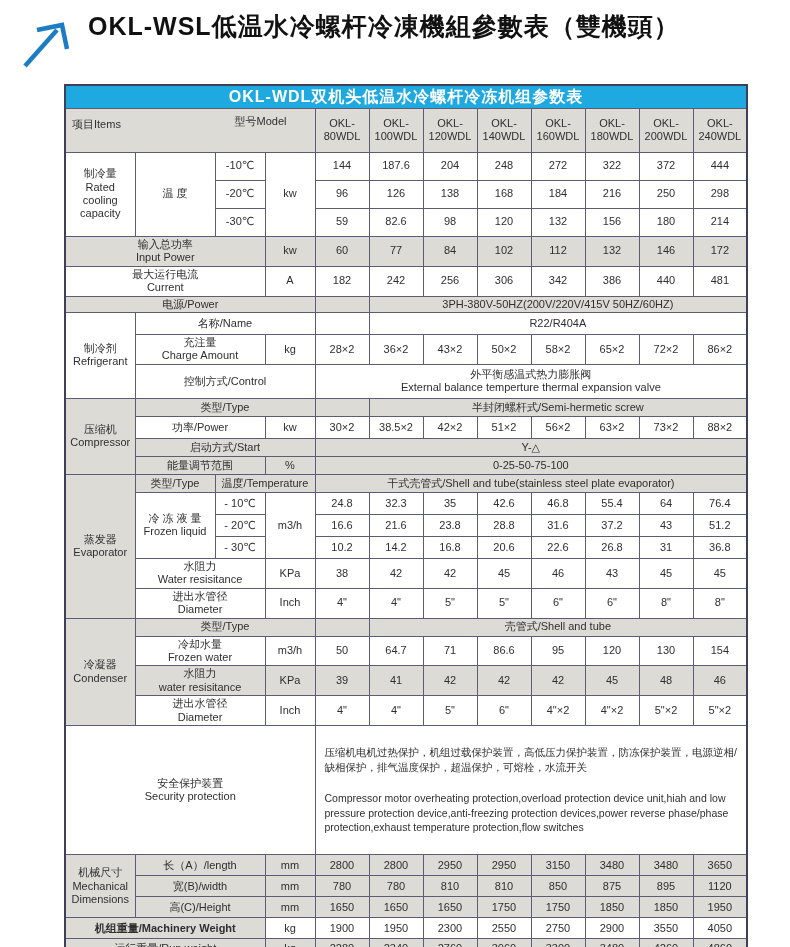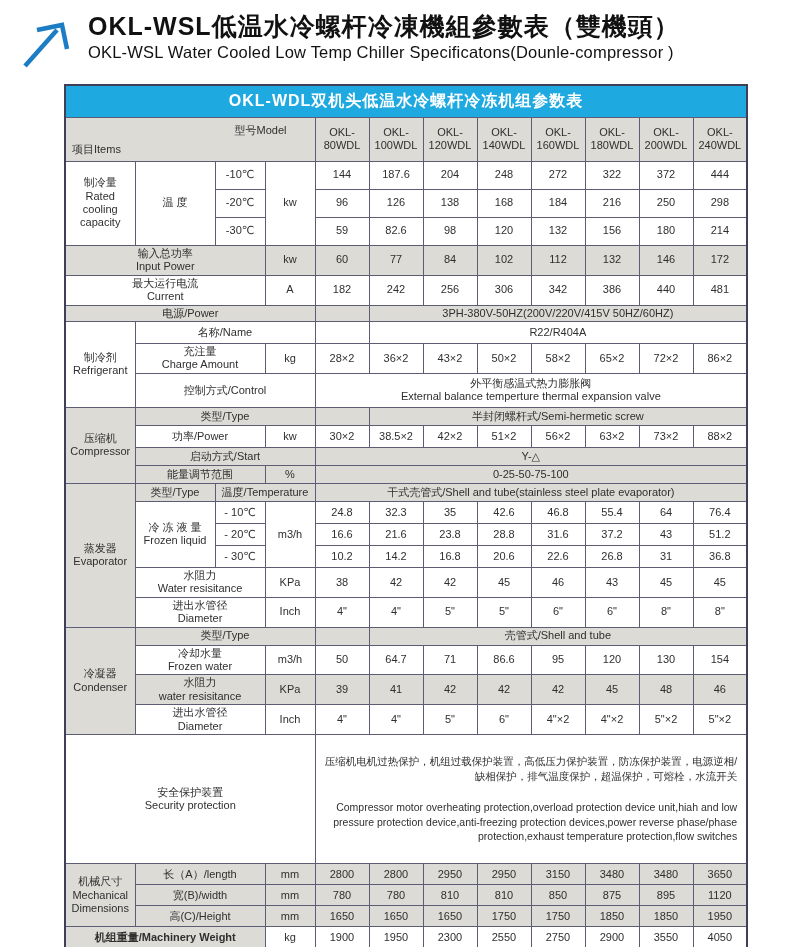--- a/index.html
+++ b/index.html
@@ -12,61 +12,60 @@
   .title-en{font-size:16.5px;color:#111;margin-top:2px;letter-spacing:0.2px;}
   table{border-collapse:collapse;table-layout:fixed;width:683px;margin-left:64px;border:2px solid #3f3f58;}
   td{border:1px solid #5c5c74;background:#ffffff;font-size:11px;line-height:1.22;text-align:center;
      vertical-align:middle;padding:1px 2px;white-space:pre-line;overflow:hidden;color:#2f2f2f;}
   tr.g td{background:#dcdbd6;}
   td.gx{background:#dcdbd6;font-weight:bold;}
   tr.bar td{background:#1ea9e1;color:#ffffff;font-weight:bold;font-size:16px;letter-spacing:1px;border-bottom:1px solid #5c5c74;}
   td.diag{position:relative;padding:0;
      background-image:linear-gradient(to bottom right,transparent calc(50% - 0.8px),#5c5c74 calc(50% - 0.8px),#5c5c74 calc(50% + 0.8px),transparent calc(50% + 0.8px));}
   tr.g td.diag{background-color:#dcdbd6;}
-  td.diag .items{position:absolute;left:6px;bottom:4px;font-size:11px;}
+  td.diag .items{position:absolute;left:6px;bottom:20px;font-size:11px;}
   td.diag .model{position:absolute;right:28px;top:6px;font-size:11px;}
-  td.sec{text-align:right;padding:4px 9px;font-size:10.5px;line-height:1.42;}
+  td.sec{text-align:left;padding:4px 9px;font-size:10.5px;line-height:1.42;}
   td.sec .en{margin-top:1px;}
 </style>
 </head>
 <body>
 
 <div class="page">
 
   <div class="hdr">
     <div class="logo">
       <svg width="54" height="52" viewBox="0 0 54 52">
         <path d="M3 48 L35 12" stroke="#1d7dc4" stroke-width="4.5" fill="none"></path>
         <path d="M15 12 L40 7 L45 31" stroke="#1d7dc4" stroke-width="4.5" fill="none" stroke-linejoin="miter"></path>
       </svg>
     </div>
     <div class="titles">
       <div class="title-cn">OKL-WSL低温水冷螺杆冷凍機組參數表（雙機頭）</div>
-      <div class="title-en">OKL-WSL Water Cooled Low Temp Chiller Specificatons(Dounle-compressor )</div>
     </div>
   </div>
 
   <table>
     <colgroup>
       <col style="width:70px">
         <col style="width:80px">
         <col style="width:50px">
         <col style="width:50px">
       <col style="width:54px">
         <col style="width:54px">
         <col style="width:54px">
         <col style="width:54px">
       <col style="width:54px">
         <col style="width:54px">
         <col style="width:54px">
         <col style="width:54px">
     </colgroup>
 
     <tbody>
-        <tr class="bar" style="height:32px">
+        <tr class="bar" style="height:23px">
       <td colspan="12">OKL-WDL双机头低温水冷螺杆冷冻机组参数表</td>
     </tr>
 
     <tr class="g" style="height:44px">
       <td class="diag" colspan="4">
         <span class="items">项目Items</span>
         <span class="model">型号Model</span>
       </td>
     <td>OKL-
 80WDL</td>

